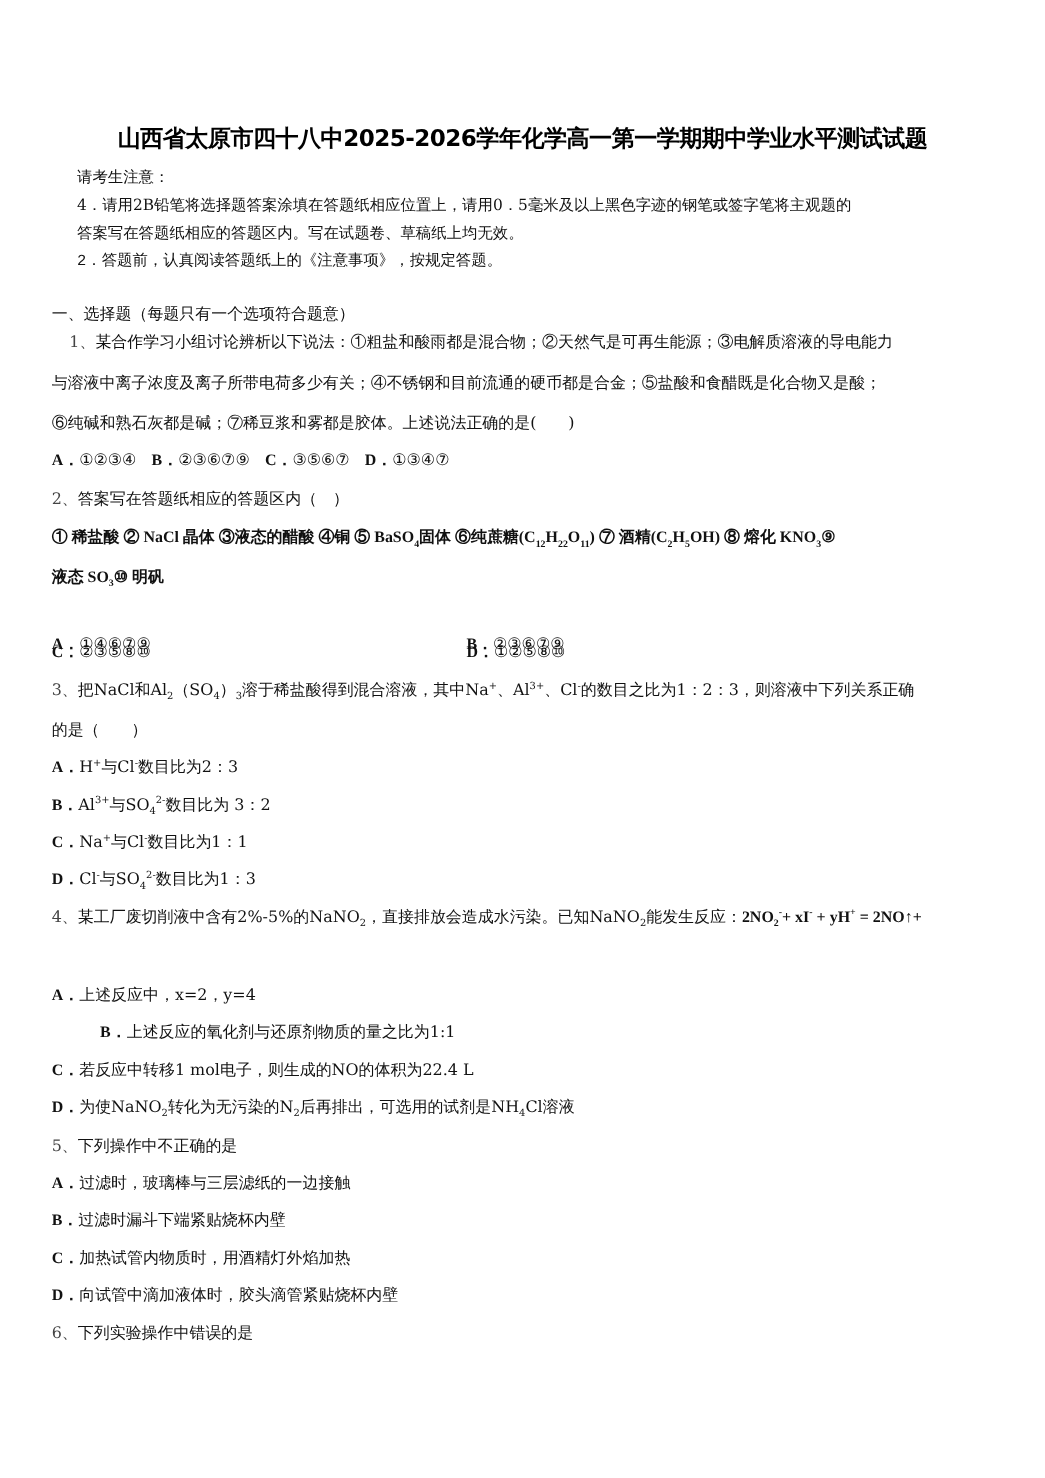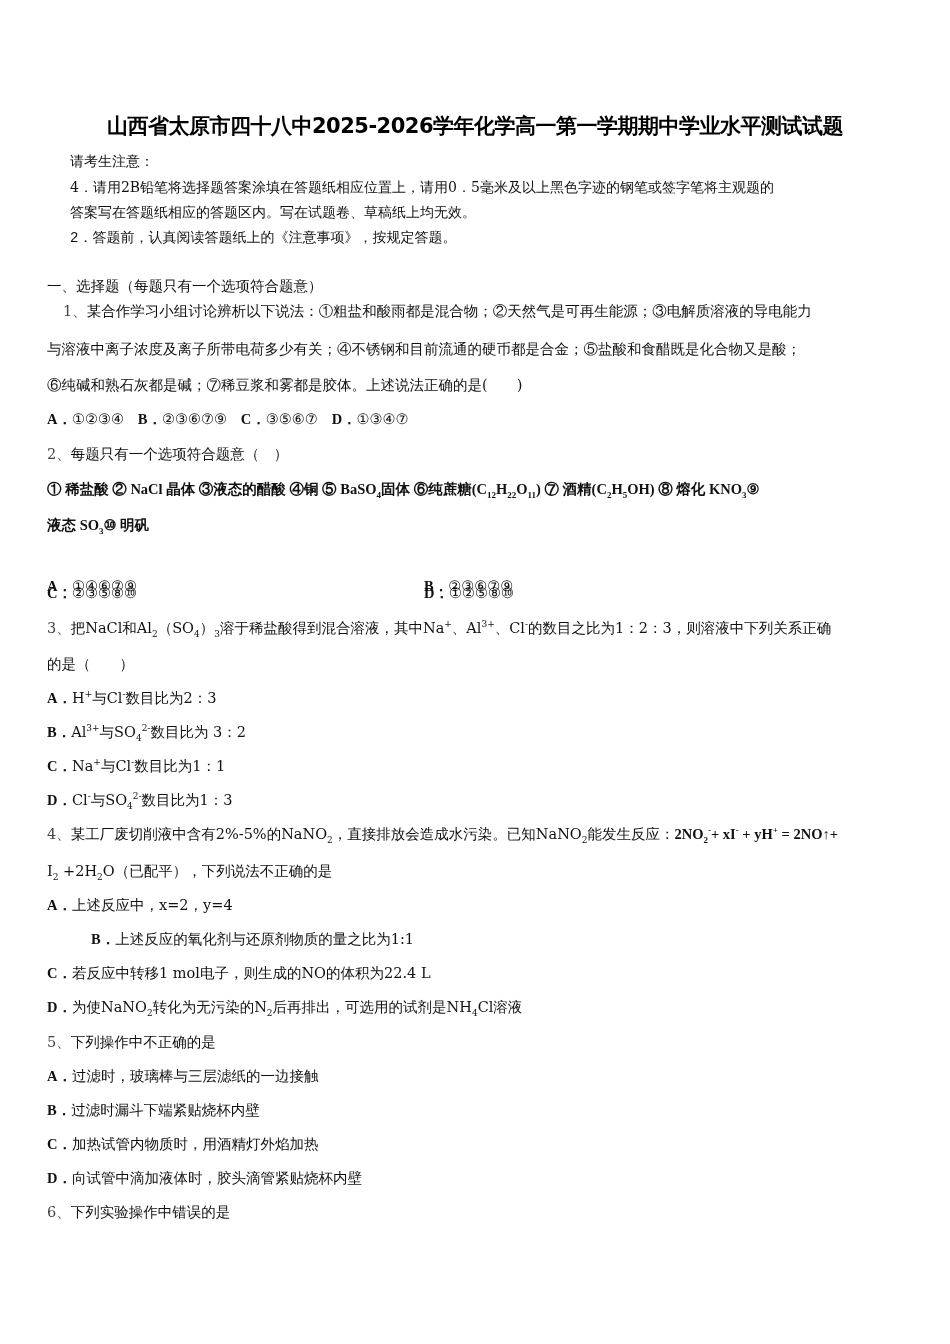--- a/index.html
+++ b/index.html
@@ -45,21 +45,21 @@
   <div class="line" style="top:340px;">与溶液中离子浓度及离子所带电荷多少有关；④不锈钢和目前流通的硬币都是合金；⑤盐酸和食醋既是化合物又是酸；</div>
   <div class="line" style="top:376px;">⑥纯碱和熟石灰都是碱；⑦稀豆浆和雾都是胶体。上述说法正确的是(　　)</div>
   <div class="line" style="top:410px;">
     <span class="opt-label">A．</span><span>①②③④</span>&nbsp;&nbsp;
     <span class="opt-label">B．</span><span>②③⑥⑦⑨</span>&nbsp;&nbsp;
     <span class="opt-label">C．</span><span>③⑤⑥⑦</span>&nbsp;&nbsp;
     <span class="opt-label">D．</span><span>①③④⑦</span>
   </div>
 
   <div class="line" style="top:445px;">
-    <span class="qnum">2、</span><span>每题只有一个选项符合题意（　）</span>
+    <span class="qnum">2、</span><span>答案写在答题纸相应的答题区内（　）</span>
   </div>
   <div class="line bold" style="top:480px;">
     <span>① 稀盐酸 ② NaCl 晶体 ③液态的醋酸 ④铜 ⑤ BaSO</span><sub>4</sub><span>固体 ⑥纯蔗糖(C</span><sub>12</sub><span>H</span><sub>22</sub><span>O</span><sub>11</sub><span>) ⑦ 酒精(C</span><sub>2</sub><span>H</span><sub>5</sub><span>OH) ⑧ 熔化 KNO</span><sub>3</sub><span>⑨</span>
   </div>
   <div class="line bold" style="top:516px;">
     <span>液态 SO</span><sub>3</sub><span>⑩ 明矾</span>
   </div>
   <div class="line" style="top:577px; width:860px;">
     <span class="opt-label">A．</span><span>①④⑥⑦⑨</span>
     <span class="col2"><span class="opt-label">B．</span><span>②③⑥⑦⑨</span></span>
@@ -83,23 +83,20 @@
   <div class="line" style="top:757px;">
     <span class="opt-label">C．</span><span>Na</span><sup>+</sup><span>与Cl</span><sup>-</sup><span>数目比为1：1</span>
   </div>
   <div class="line" style="top:791px;">
     <span class="opt-label">D．</span><span>Cl</span><sup>-</sup><span>与SO</span><sub>4</sub><sup>2-</sup><span>数目比为1：3</span>
   </div>
 
   <div class="line" style="top:825px;">
     <span class="qnum">4、</span><span>某工厂废切削液中含有2%-5%的NaNO</span><sub>2</sub><span>，直接排放会造成水污染。已知NaNO</span><sub>2</sub><span>能发生反应：</span><span class="bold"><span>2NO</span><sub>2</sub><sup>-</sup><span>+ xI</span><sup>-</sup><span> + yH</span><sup>+</sup><span> = 2NO↑+</span></span>
   </div>
-  <div class="line" style="top:862px;">
-    <span>I</span><sub>2</sub><span> +2H</span><sub>2</sub><span>O（已配平），下列说法不正确的是</span>
-  </div>
   <div class="line" style="top:896px;">
     <span class="opt-label">A．</span><span>上述反应中，x=2，y=4</span>
   </div>
   <div class="line" style="top:930px;margin-left:44px;">
     <span class="opt-label">B．</span><span>上述反应的氧化剂与还原剂物质的量之比为1:1</span>
   </div>
   <div class="line" style="top:964px;">
     <span class="opt-label">C．</span><span>若反应中转移1 mol电子，则生成的NO的体积为22.4 L</span>
   </div>
   <div class="line" style="top:998px;">

